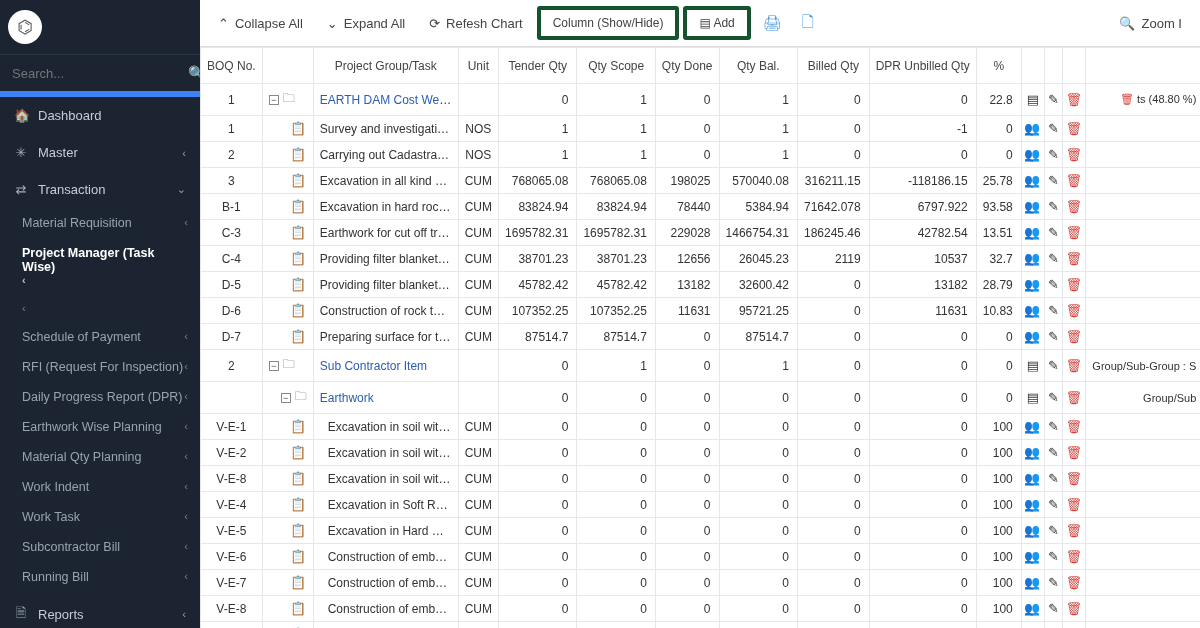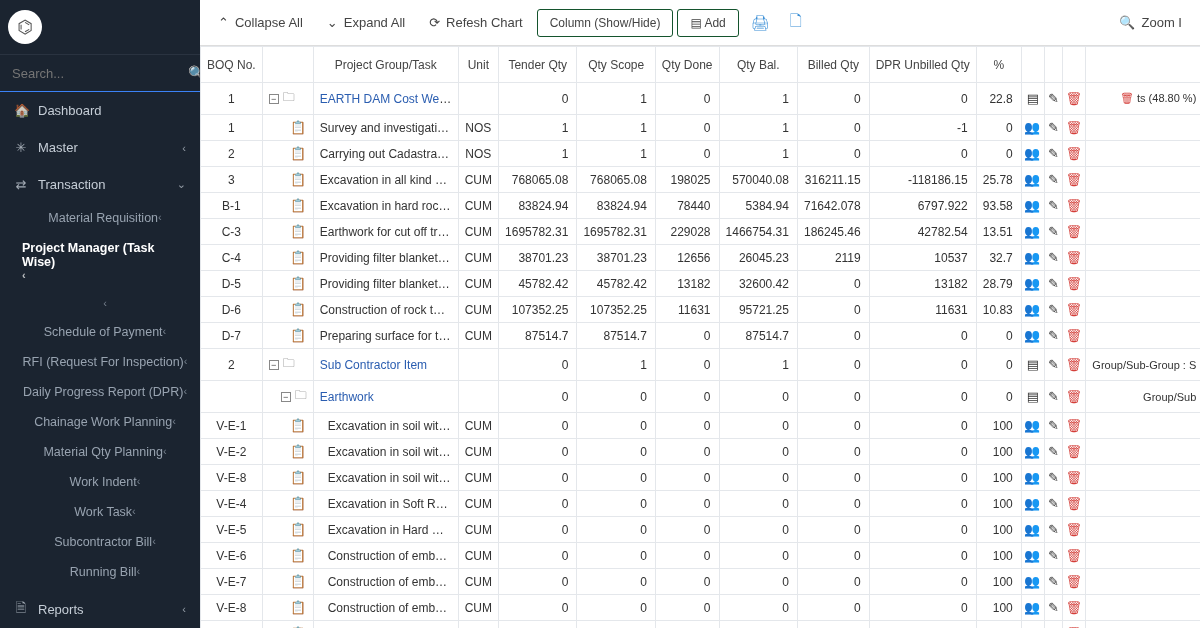--- a/index.html
+++ b/index.html
@@ -4,36 +4,36 @@
 <style>
   * { box-sizing: border-box; margin: 0; padding: 0; font-family: Arial, sans-serif; }
   body { width: 1200px; height: 628px; overflow: hidden; display: flex; background: #fff; }
   
   
   .sidebar { width: 200px; background: #1b2430; color: #c5cdd6; height: 100%; display: flex; flex-direction: column; font-size: 13px; }
   .sidebar-head { display: flex; align-items: center; padding: 10px 8px; gap: 8px; border-bottom: 1px solid #2a3340; }
   .logo-circle { width: 34px; height: 34px; border-radius: 50%; background: #fff; display: flex; align-items: center; justify-content: center; }
   .logo-inner { font-size: 18px; color: #555; }
   .proj-select { flex: 1; border: 1px solid #3a4555; padding: 6px 8px; font-size: 11px; color: #c5cdd6; letter-spacing: 0.5px; display: flex; justify-content: space-between; align-items: center; cursor: pointer; }
-  .search-row { display: flex; align-items: center; padding: 10px 12px; border-bottom: 1px solid #3b82f6; color: #8a94a0; }
+  .search-row { display: flex; align-items: center; padding: 10px 12px; border-bottom: 6px solid #3b82f6; color: #8a94a0; }
   .search-input { flex: 1; background: transparent; border: none; color: #c5cdd6; font-size: 13px; outline: none; }
   .search-icon { font-size: 14px; }
   .nav { flex: 1; overflow: hidden; }
   .nav-item { display: flex; align-items: center; padding: 11px 14px; justify-content: space-between; cursor: pointer; }
   .nav-item .lbl { display: flex; align-items: center; gap: 10px; }
   .nav-icon { width: 14px; display: inline-block; text-align: center; opacity: 0.8; }
   .chev { font-size: 11px; opacity: 0.7; }
-  .sub-item { padding: 8px 12px 8px 22px; font-size: 12.5px; color: #98a3b0; display: flex; justify-content: center; cursor: pointer; }
+  .sub-item { padding: 8px 12px 8px 22px; font-size: 12.5px; color: #98a3b0; display: flex; justify-content: space-between; cursor: pointer; }
   .sub-item.active { color: #fff; font-weight: 600; flex-direction: column; }
   
   
   .main { flex: 1; display: flex; flex-direction: column; overflow: hidden; }
   .toolbar { display: flex; align-items: center; gap: 4px; padding: 6px 8px; border-bottom: 1px solid #ddd; font-size: 13px; color: #444; }
   .tbtn { display: flex; align-items: center; gap: 6px; padding: 6px 10px; cursor: pointer; }
-  .tbtn-outline { border: 1px solid #14532d; border-radius: 3px; padding: 6px 12px; font-size: 12px; cursor: pointer; }
+  .tbtn-outline { border: 4px solid #14532d; border-radius: 3px; padding: 6px 12px; font-size: 12px; cursor: pointer; }
   .tbtn-icon { font-size: 15px; color: #3b8fd6; cursor: pointer; padding: 4px 8px; }
   .spacer { flex: 1; }
   
   .grid-wrap { flex: 1; overflow: auto; }
   table { border-collapse: collapse; font-size: 12px; color: #333; width: 100%; }
   th, td { border: 1px solid #e4e7eb; padding: 5px 6px; text-align: center; white-space: nowrap; overflow: hidden; text-overflow: ellipsis; height: 24px; }
   td.task { text-align: left; max-width: 145px; }
   td.boq { text-align: center; width: 48px; }
   th { background: #fff; font-weight: 400; color: #444; height: 36px; }
   .num { text-align: right; padding-right: 8px; }
@@ -100,21 +100,21 @@
         </div>
         <div class="sub-item">
           <span>RFI (Request For Inspection)</span>
           <span class="chev">‹</span>
         </div>
         <div class="sub-item">
           <span>Daily Progress Report (DPR)</span>
           <span class="chev">‹</span>
         </div>
         <div class="sub-item">
-          <span>Chainage Work Planning</span>
+          <span>Earthwork Wise Planning</span>
           <span class="chev">‹</span>
         </div>
         <div class="sub-item">
           <span>Material Qty Planning</span>
           <span class="chev">‹</span>
         </div>
         <div class="sub-item">
           <span>Work Indent</span>
           <span class="chev">‹</span>
         </div>

